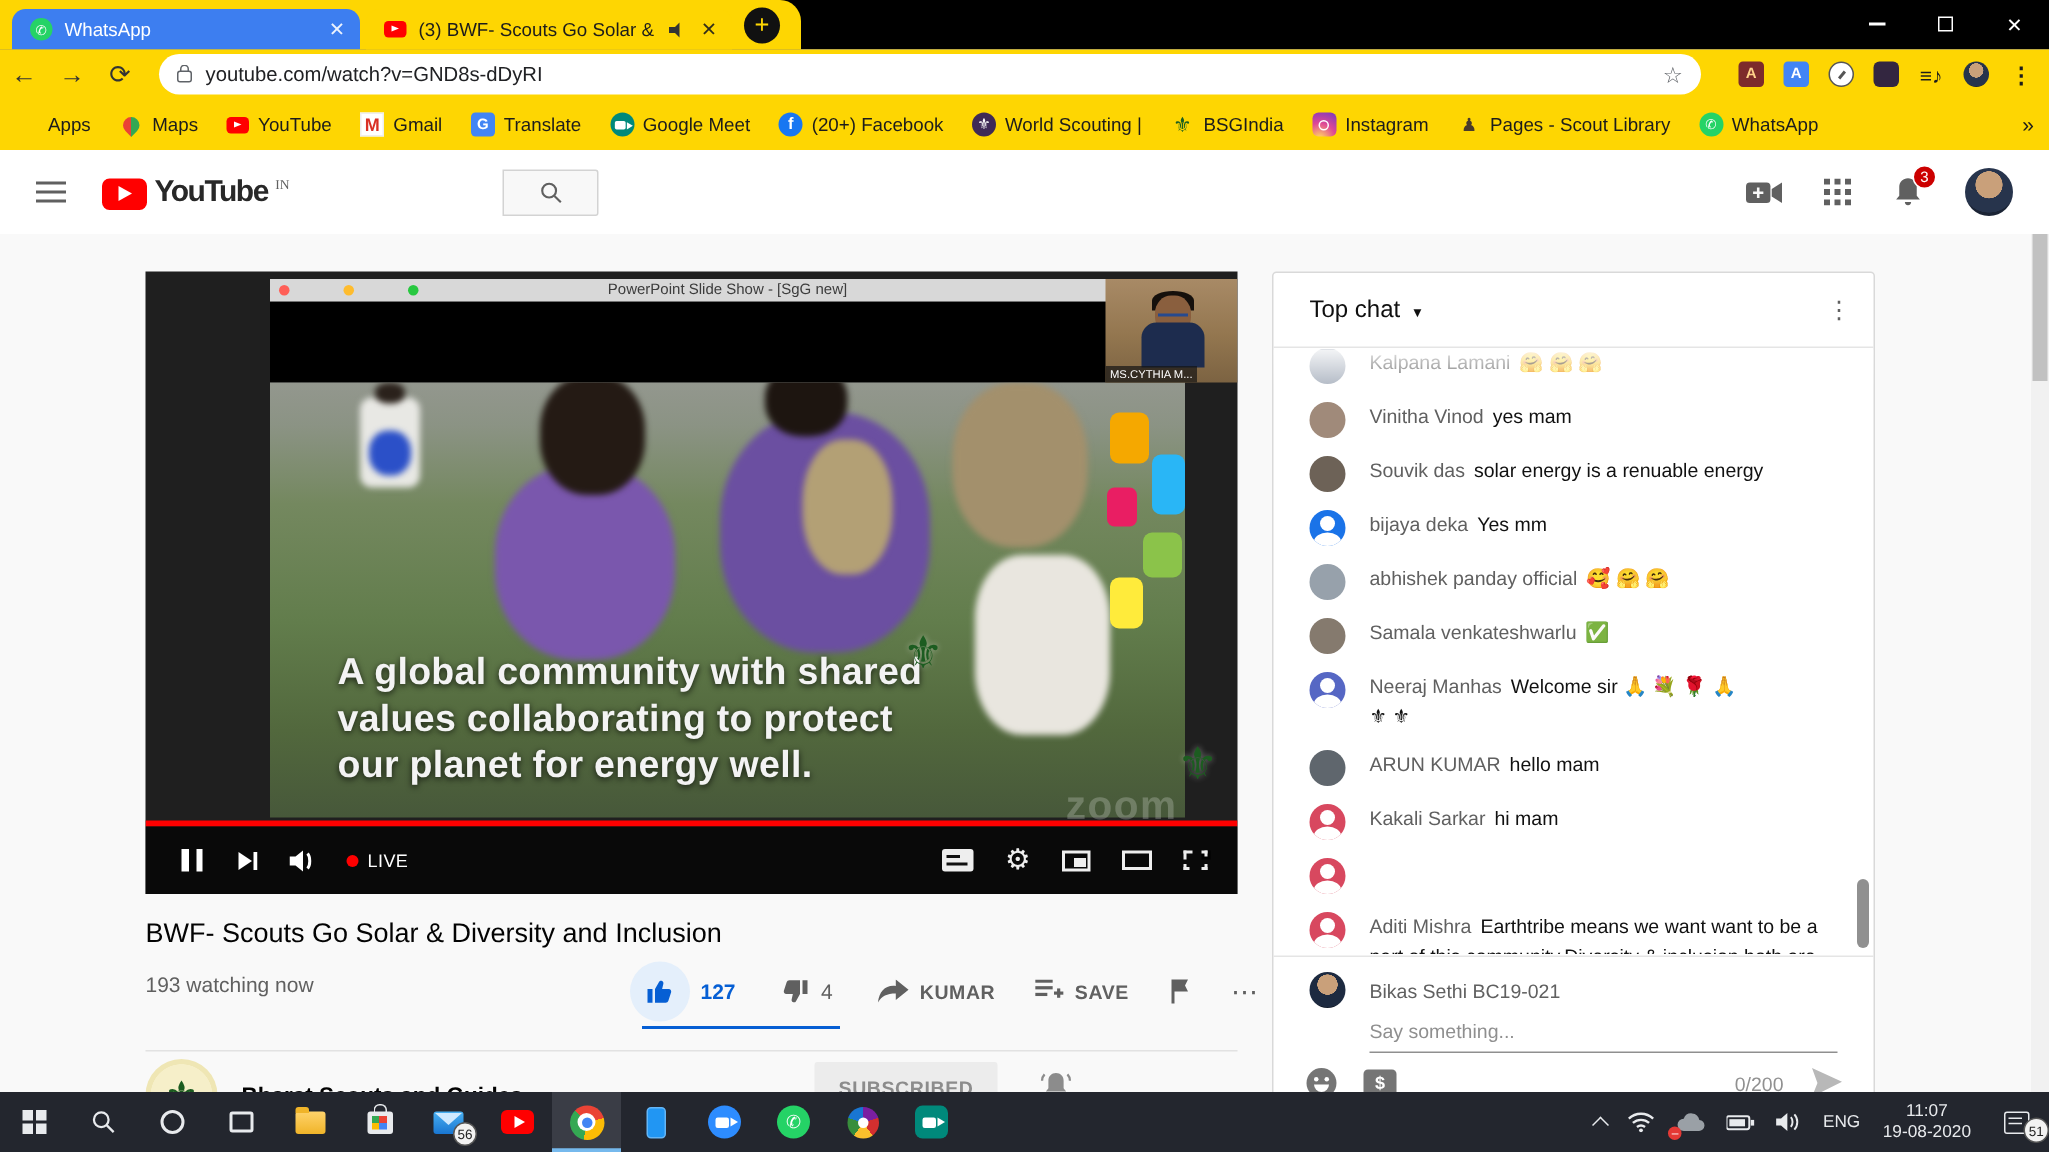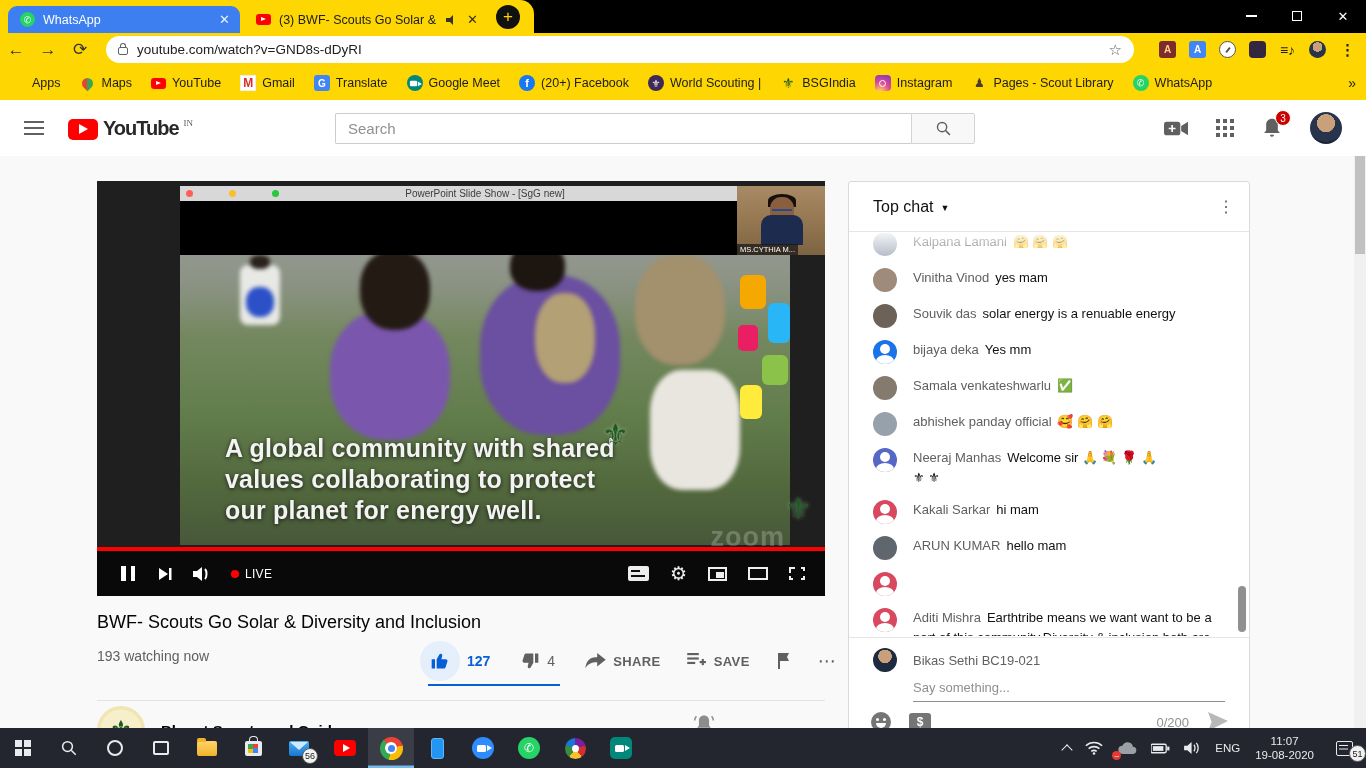--- a/index.html
+++ b/index.html
@@ -312,21 +312,20 @@
       <div></div>
       <div></div>
       <div></div>
     </div>
   <div class="ytlogo">
     <span class="ytmark"></span>
     <span class="ytword">YouTube</span>
     <span class="ytin">IN</span>
   </div>
   <div class="srchwrap">
-    <input class="srch" type="text" placeholder="Search" style="">
     <div class="srchbtn">
       <svg width="17" height="17" viewBox="0 0 24 24">
           <circle cx="10" cy="10" r="6.5" fill="none" stroke="#606060" stroke-width="2"></circle>
           <line x1="15" y1="15" x2="21" y2="21" stroke="#606060" stroke-width="2"></line>
         </svg>
     </div>
   </div>
   <div class="hicons">
     <span class="hic">
       <svg width="24" height="17" viewBox="0 0 28 18">
@@ -448,21 +447,21 @@
   <span class="aitem">
     <svg width="20" height="20" viewBox="0 0 24 24" style="transform:rotate(180deg)">
         <path fill="#606060" d="M2 10h4v11H2zM8 21h8.5c1 0 1.9-.6 2.2-1.6l2.2-6.8c.4-1.3-.6-2.6-1.9-2.6h-5.3l1-4.3c.2-1-.4-2-1.4-2.3-.8-.2-1.7.1-2.1.9L8 10z"></path>
       </svg>
     <span class="cnt">4</span>
   </span>
   <span class="aitem">
     <svg width="21" height="17" viewBox="0 0 24 20">
         <path fill="#606060" d="M14 0l10 8-10 8v-5C7 11 3 13 0 18 1 9 6 4 14 5z"></path>
       </svg>
-    <span class="actlbl">SHARE</span>
+    <span class="actlbl">KUMAR</span>
   </span>
   <span class="aitem">
     <svg width="20" height="16" viewBox="0 0 22 18">
         <g fill="#606060">
           <rect x="0" y="0" width="13" height="2.4"></rect>
           <rect x="0" y="5" width="13" height="2.4"></rect>
           <rect x="0" y="10" width="9" height="2.4"></rect>
           <rect x="14" y="9" width="7" height="2.4"></rect>
           <rect x="16.3" y="6.7" width="2.4" height="7"></rect>
         </g>
@@ -476,20 +475,21 @@
   </span>
   <span class="aitem" style="font-size:18px;color:#606060;letter-spacing:2px;">⋯</span>
 </div>
 <div class="likeline"></div>
 <div class="infodiv"></div>
 <div class="chanrow">
   <span class="chanav">
       <span>⚜</span>
     </span>
   <span class="channame">Bharat Scouts and Guides</span>
+  <button class="subbtn">SUBSCRIBED</button>
   <span class="chanbell">
     <svg width="22" height="22" viewBox="0 0 24 26">
         <path d="M12 4c-3.5 0-6 2.6-6 6v6l-2 2.5h16L18 16v-6c0-3.4-2.5-6-6-6zM10 20a2 2 0 0 0 4 0z" fill="#8c8c8c"></path>
         <path d="M3 5C1.5 6.5 1 8 1 10M21 5c1.5 1.5 2 3 2 5" stroke="#8c8c8c" stroke-width="1.8" fill="none"></path>
       </svg>
   </span>
 </div>
 
 <div class="chat">
   <div class="chathead">
@@ -508,39 +508,39 @@
     </div>
     <div class="crow">
       <span class="av" style="background: rgb(109, 98, 87);"></span>
       <span><span class="cname">Souvik das</span><span class="mtext">solar energy is a renuable energy</span></span>
     </div>
     <div class="crow">
       <span class="av def" style="background: rgb(26, 115, 232);"></span>
       <span><span class="cname">bijaya deka</span><span class="mtext">Yes mm</span></span>
     </div>
     <div class="crow">
+      <span class="av" style="background: rgb(151, 161, 171);"></span>
+      <span><span class="cname">abhishek panday official</span><span class="mtext">🥰 🤗 🤗</span></span>
+    </div>
+    <div class="crow">
       <span class="av" style="background: rgb(133, 122, 110);"></span>
       <span><span class="cname">Samala venkateshwarlu</span><span class="mtext">✅</span></span>
-    </div>
-    <div class="crow">
-      <span class="av" style="background: rgb(151, 161, 171);"></span>
-      <span><span class="cname">abhishek panday official</span><span class="mtext">🥰 🤗 🤗</span></span>
     </div>
     <div class="crow">
       <span class="av def" style="background: rgb(86, 103, 196);"></span>
       <span><span class="cname">Neeraj Manhas</span><span class="mtext">Welcome sir 🙏 💐 🌹 🙏
 ⚜ ⚜</span></span>
     </div>
     <div class="crow">
+      <span class="av" style="background: rgb(95, 102, 109);"></span>
+      <span><span class="cname">ARUN KUMAR</span><span class="mtext">hello mam</span></span>
+    </div>
+    <div class="crow">
       <span class="av def" style="background: rgb(216, 72, 95);"></span>
       <span><span class="cname">Kakali Sarkar</span><span class="mtext">hi mam</span></span>
-    </div>
-    <div class="crow">
-      <span class="av" style="background: rgb(95, 102, 109);"></span>
-      <span><span class="cname">ARUN KUMAR</span><span class="mtext">hello mam</span></span>
     </div>
     <div class="crow">
       <span class="av def" style="background: rgb(216, 72, 95);"></span>
     </div>
     <div class="crow">
       <span class="av def" style="background: rgb(216, 72, 95);"></span>
       <span><span class="cname">Aditi Mishra</span><span class="mtext">Earthtribe means we want want to be a part of this community.Diversity &amp; inclusion both are important.</span></span>
     </div>
   </div>
   <div class="chscroll"></div>

